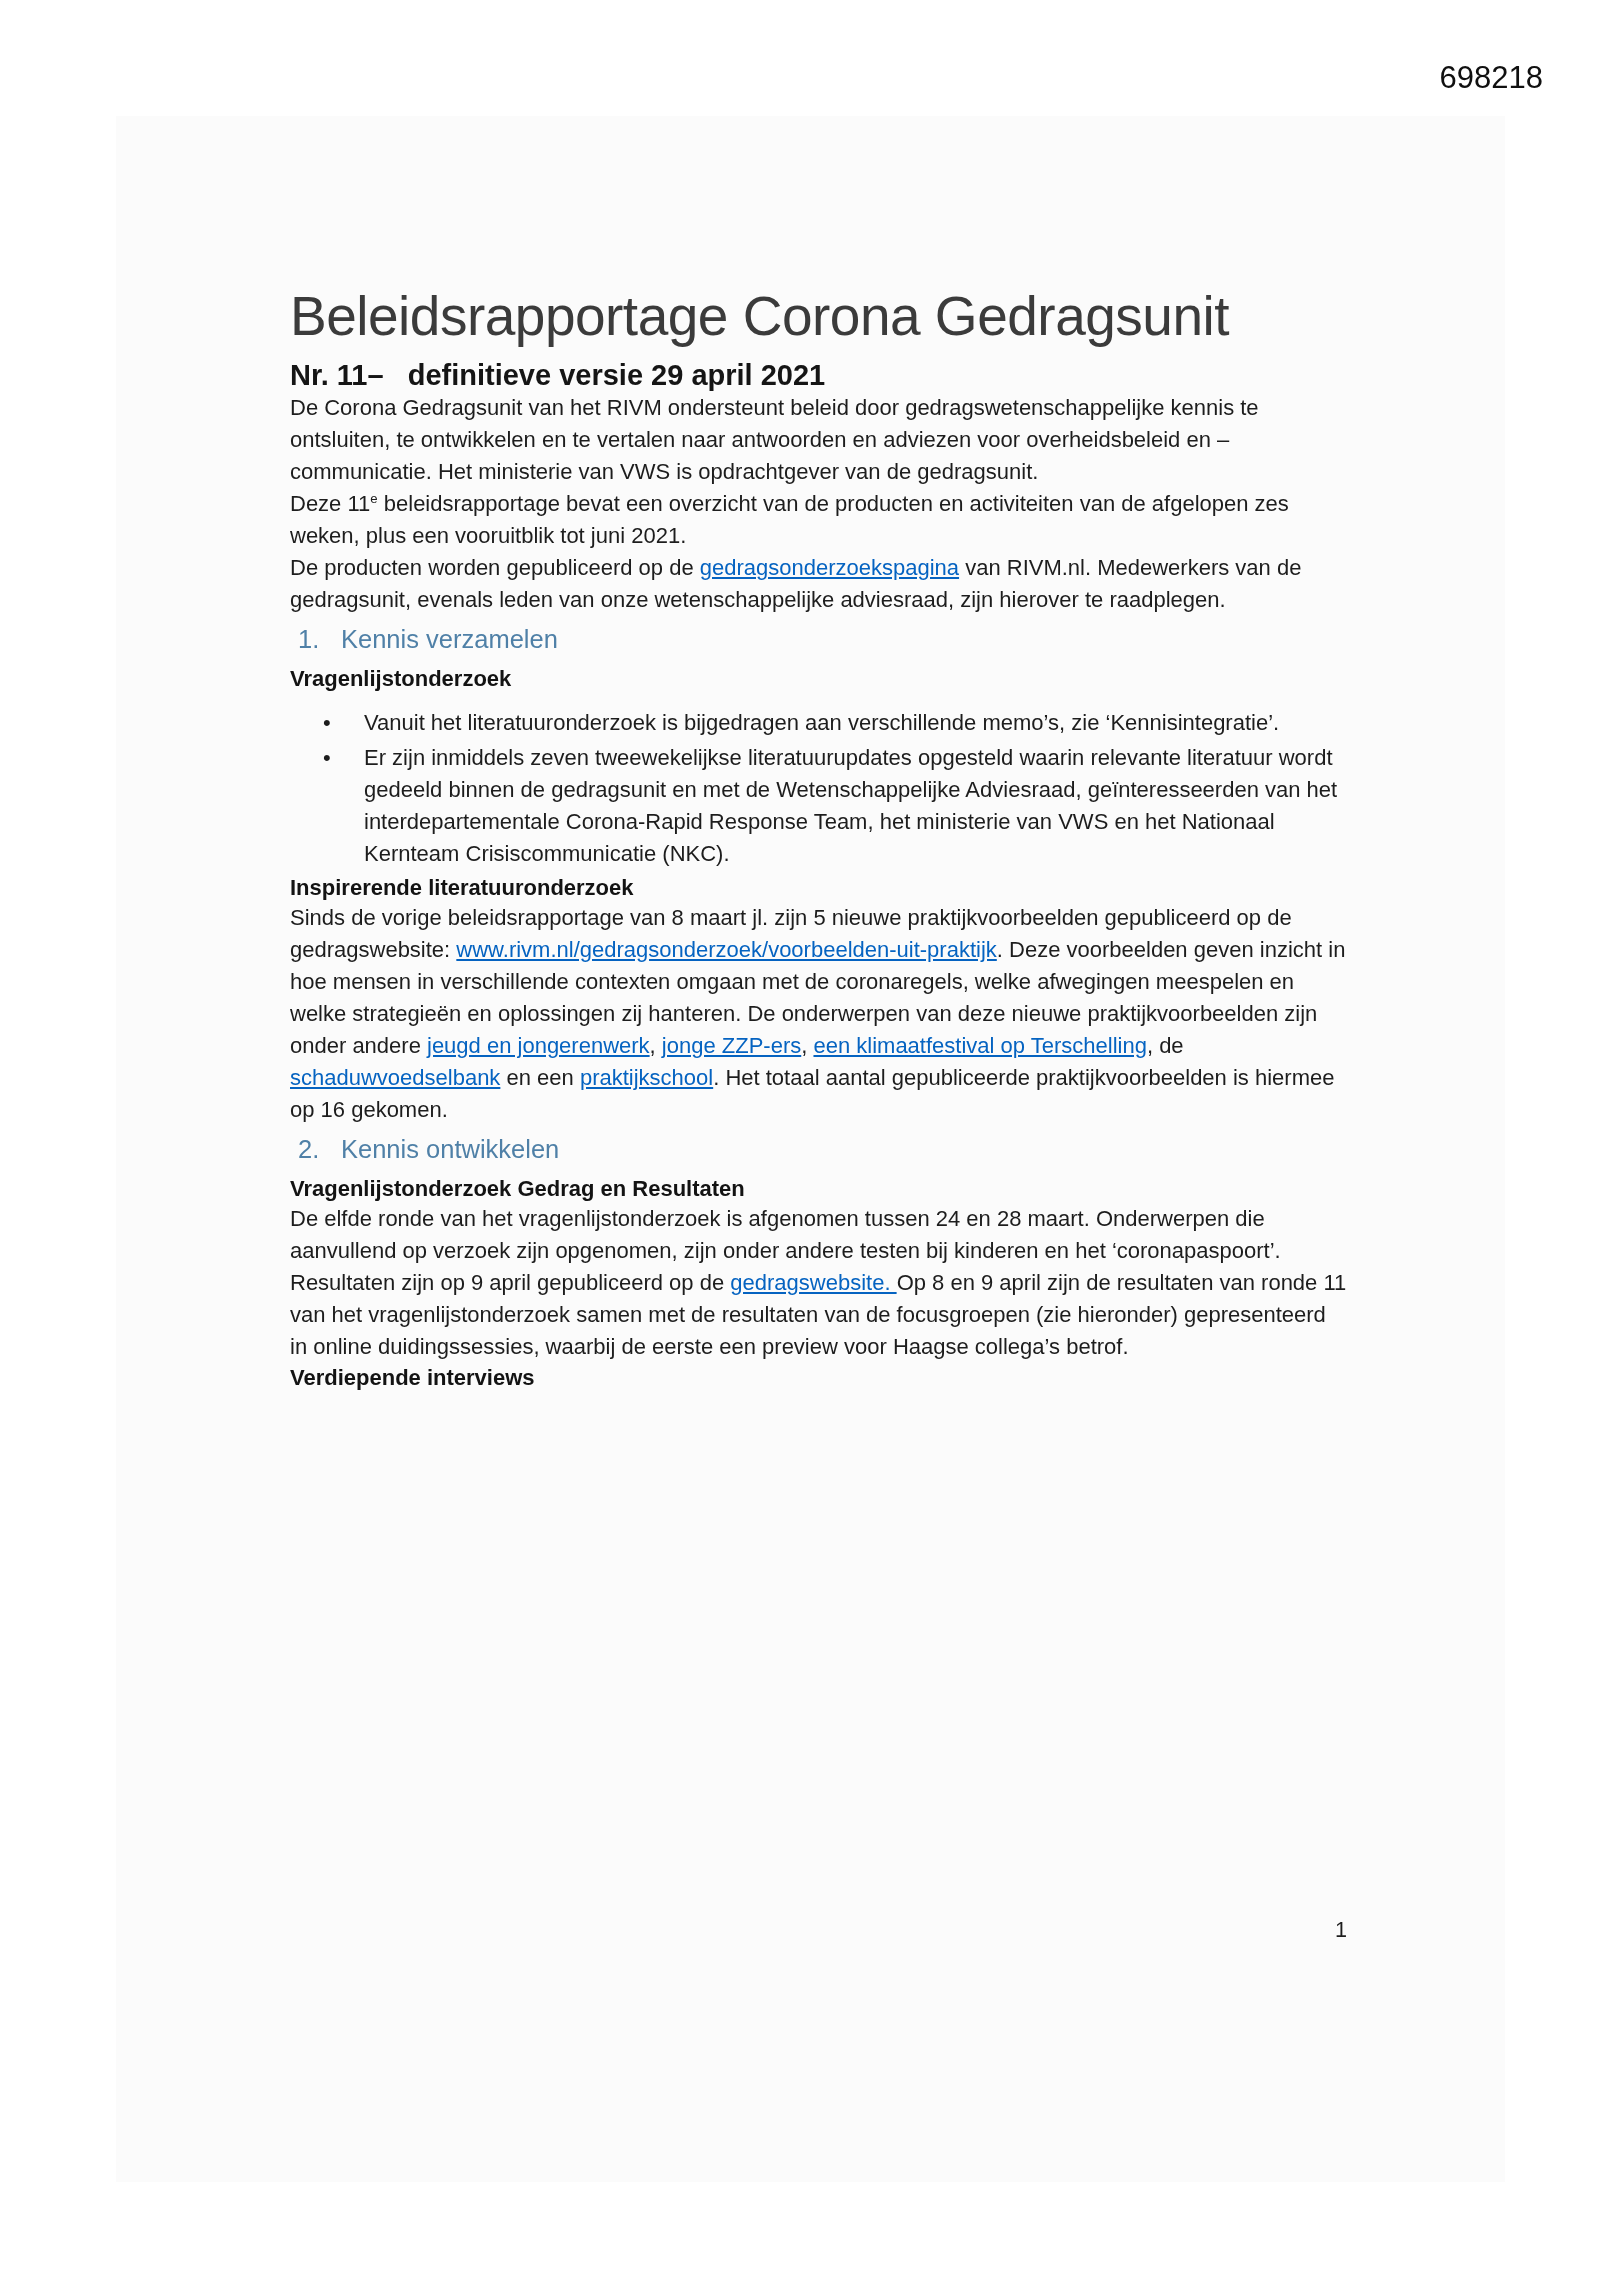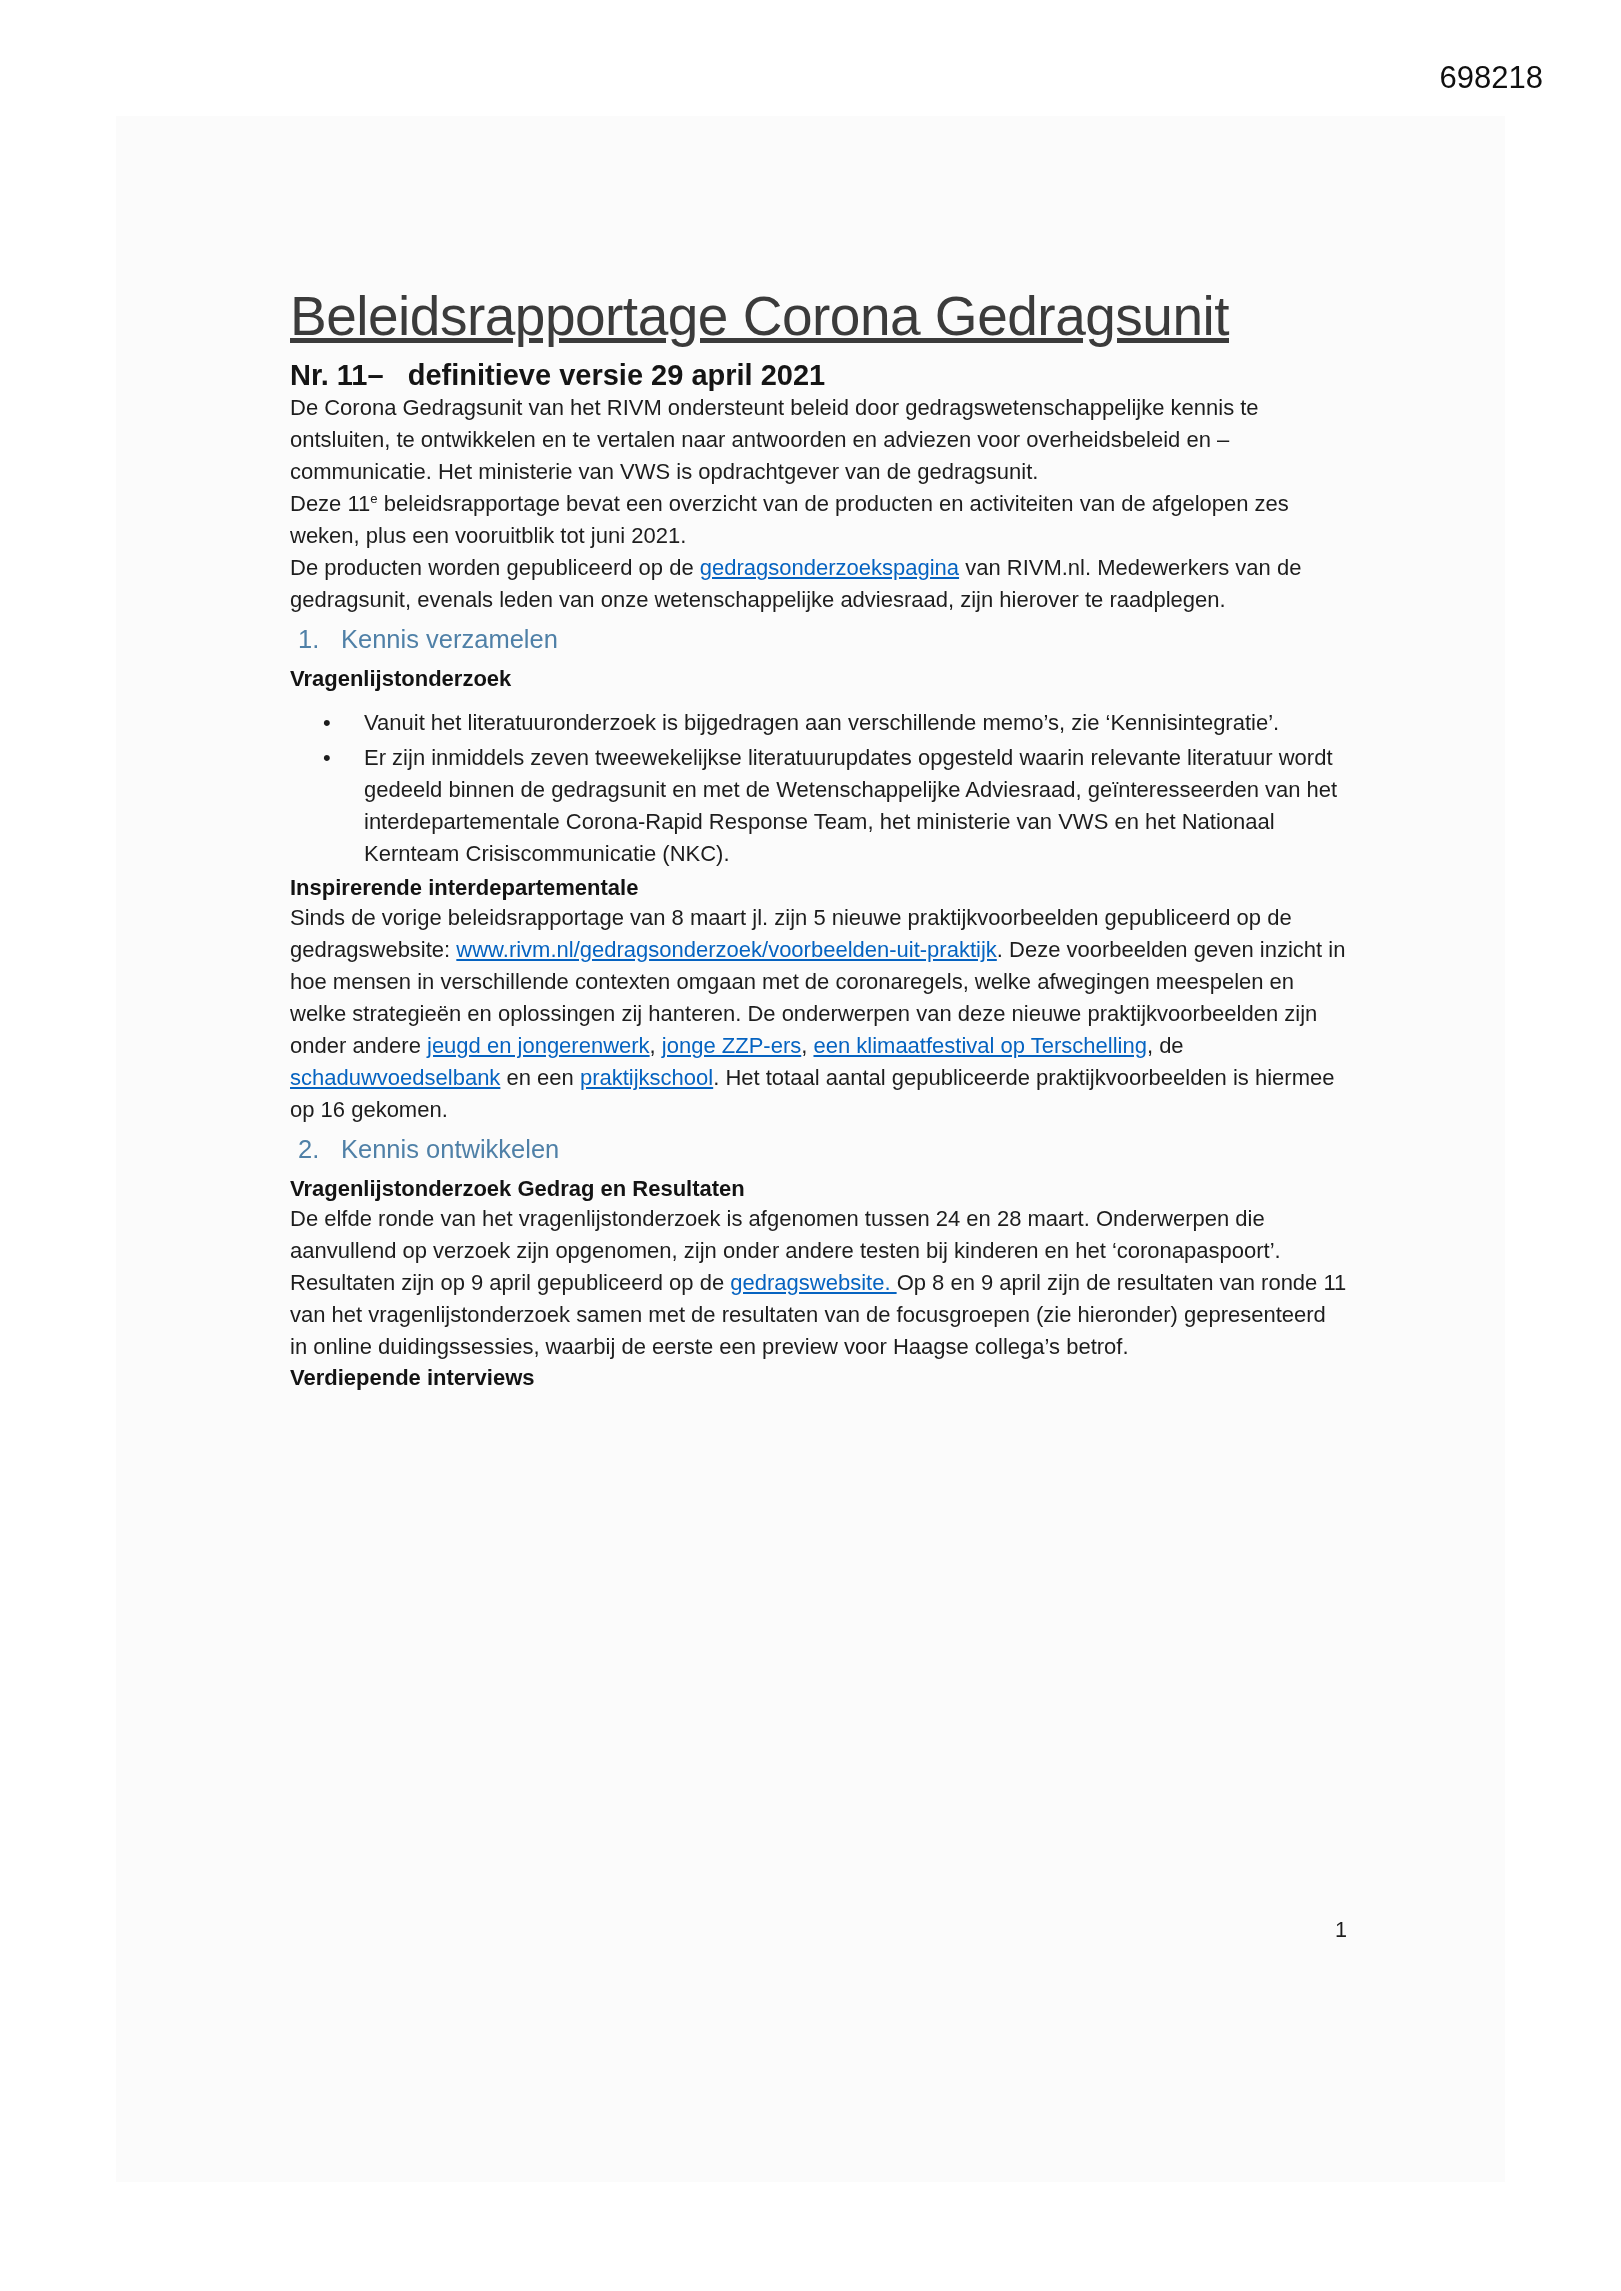--- a/index.html
+++ b/index.html
@@ -32,21 +32,20 @@
     top: 0;
     width: 1057px;
   }
   .doc-title {
     margin: 286px 0 0 0;
     font-size: 55px;
     font-weight: 400;
     letter-spacing: -0.5px;
     color: var(--title-gray, #3b3b3b);
     line-height: 1.12;
-    text-decoration: underline;
   }
   .doc-subtitle {
     margin-top: 11.8px;
     font-size: 29px;
     font-weight: 700;
     color: #151515;
     white-space: pre-wrap;
   }
   p.body {
     margin: 0;
@@ -136,21 +135,21 @@
 
   <h3 class="num-heading h3-1"><span class="num">1.</span><span>Kennis verzamelen</span></h3>
 
   <h4 class="bold-head head-literatuur">Vragenlijstonderzoek</h4>
 
   <ul class="bullets">
     <li>Vanuit het literatuuronderzoek is bijgedragen aan verschillende memo’s, zie ‘Kennisintegratie’.</li>
     <li>Er zijn inmiddels zeven tweewekelijkse literatuurupdates opgesteld waarin relevante literatuur wordt gedeeld binnen de gedragsunit en met de Wetenschappelijke Adviesraad, geïnteresseerden van het interdepartementale Corona-Rapid Response Team, het ministerie van VWS en het Nationaal Kernteam Crisiscommunicatie (NKC).</li>
   </ul>
 
-  <h4 class="bold-head head-praktijk">Inspirerende interdepartementale</h4>
+  <h4 class="bold-head head-praktijk">Inspirerende literatuuronderzoek</h4>
 
   <p class="body p-praktijk">Sinds de vorige beleidsrapportage van 8 maart jl. zijn 5 nieuwe praktijkvoorbeelden gepubliceerd op de gedragswebsite: <a href="#" class="doc-link">www.rivm.nl/gedragsonderzoek/voorbeelden-uit-praktijk</a>. Deze voorbeelden geven inzicht in hoe mensen in verschillende contexten omgaan met de coronaregels, welke afwegingen meespelen en welke strategieën en oplossingen zij hanteren. De onderwerpen van deze nieuwe praktijkvoorbeelden zijn onder andere <a href="#" class="doc-link">jeugd en jongerenwerk</a>, <a href="#" class="doc-link">jonge ZZP-ers</a>, <a href="#" class="doc-link">een klimaatfestival op Terschelling</a>, de <a href="#" class="doc-link">schaduwvoedselbank</a> en een <a href="#" class="doc-link">praktijkschool</a>. Het totaal aantal gepubliceerde praktijkvoorbeelden is hiermee op 16 gekomen.</p>
 
   <h3 class="num-heading h3-2"><span class="num">2.</span><span>Kennis ontwikkelen</span></h3>
 
   <h4 class="bold-head head-vragenlijst">Vragenlijstonderzoek Gedrag en Resultaten</h4>
 
   <p class="body p-vragenlijst">De elfde ronde van het vragenlijstonderzoek is afgenomen tussen 24 en 28 maart. Onderwerpen die aanvullend op verzoek zijn opgenomen, zijn onder andere testen bij kinderen en het ‘coronapaspoort’. Resultaten zijn op 9 april gepubliceerd op de <a href="#" class="doc-link">gedragswebsite. </a>Op 8 en 9 april zijn de resultaten van ronde 11 van het vragenlijstonderzoek samen met de resultaten van de focusgroepen (zie hieronder) gepresenteerd in online duidingssessies, waarbij de eerste een preview voor Haagse collega’s betrof.</p>
 
   <h4 class="bold-head head-interviews">Verdiepende interviews</h4>

